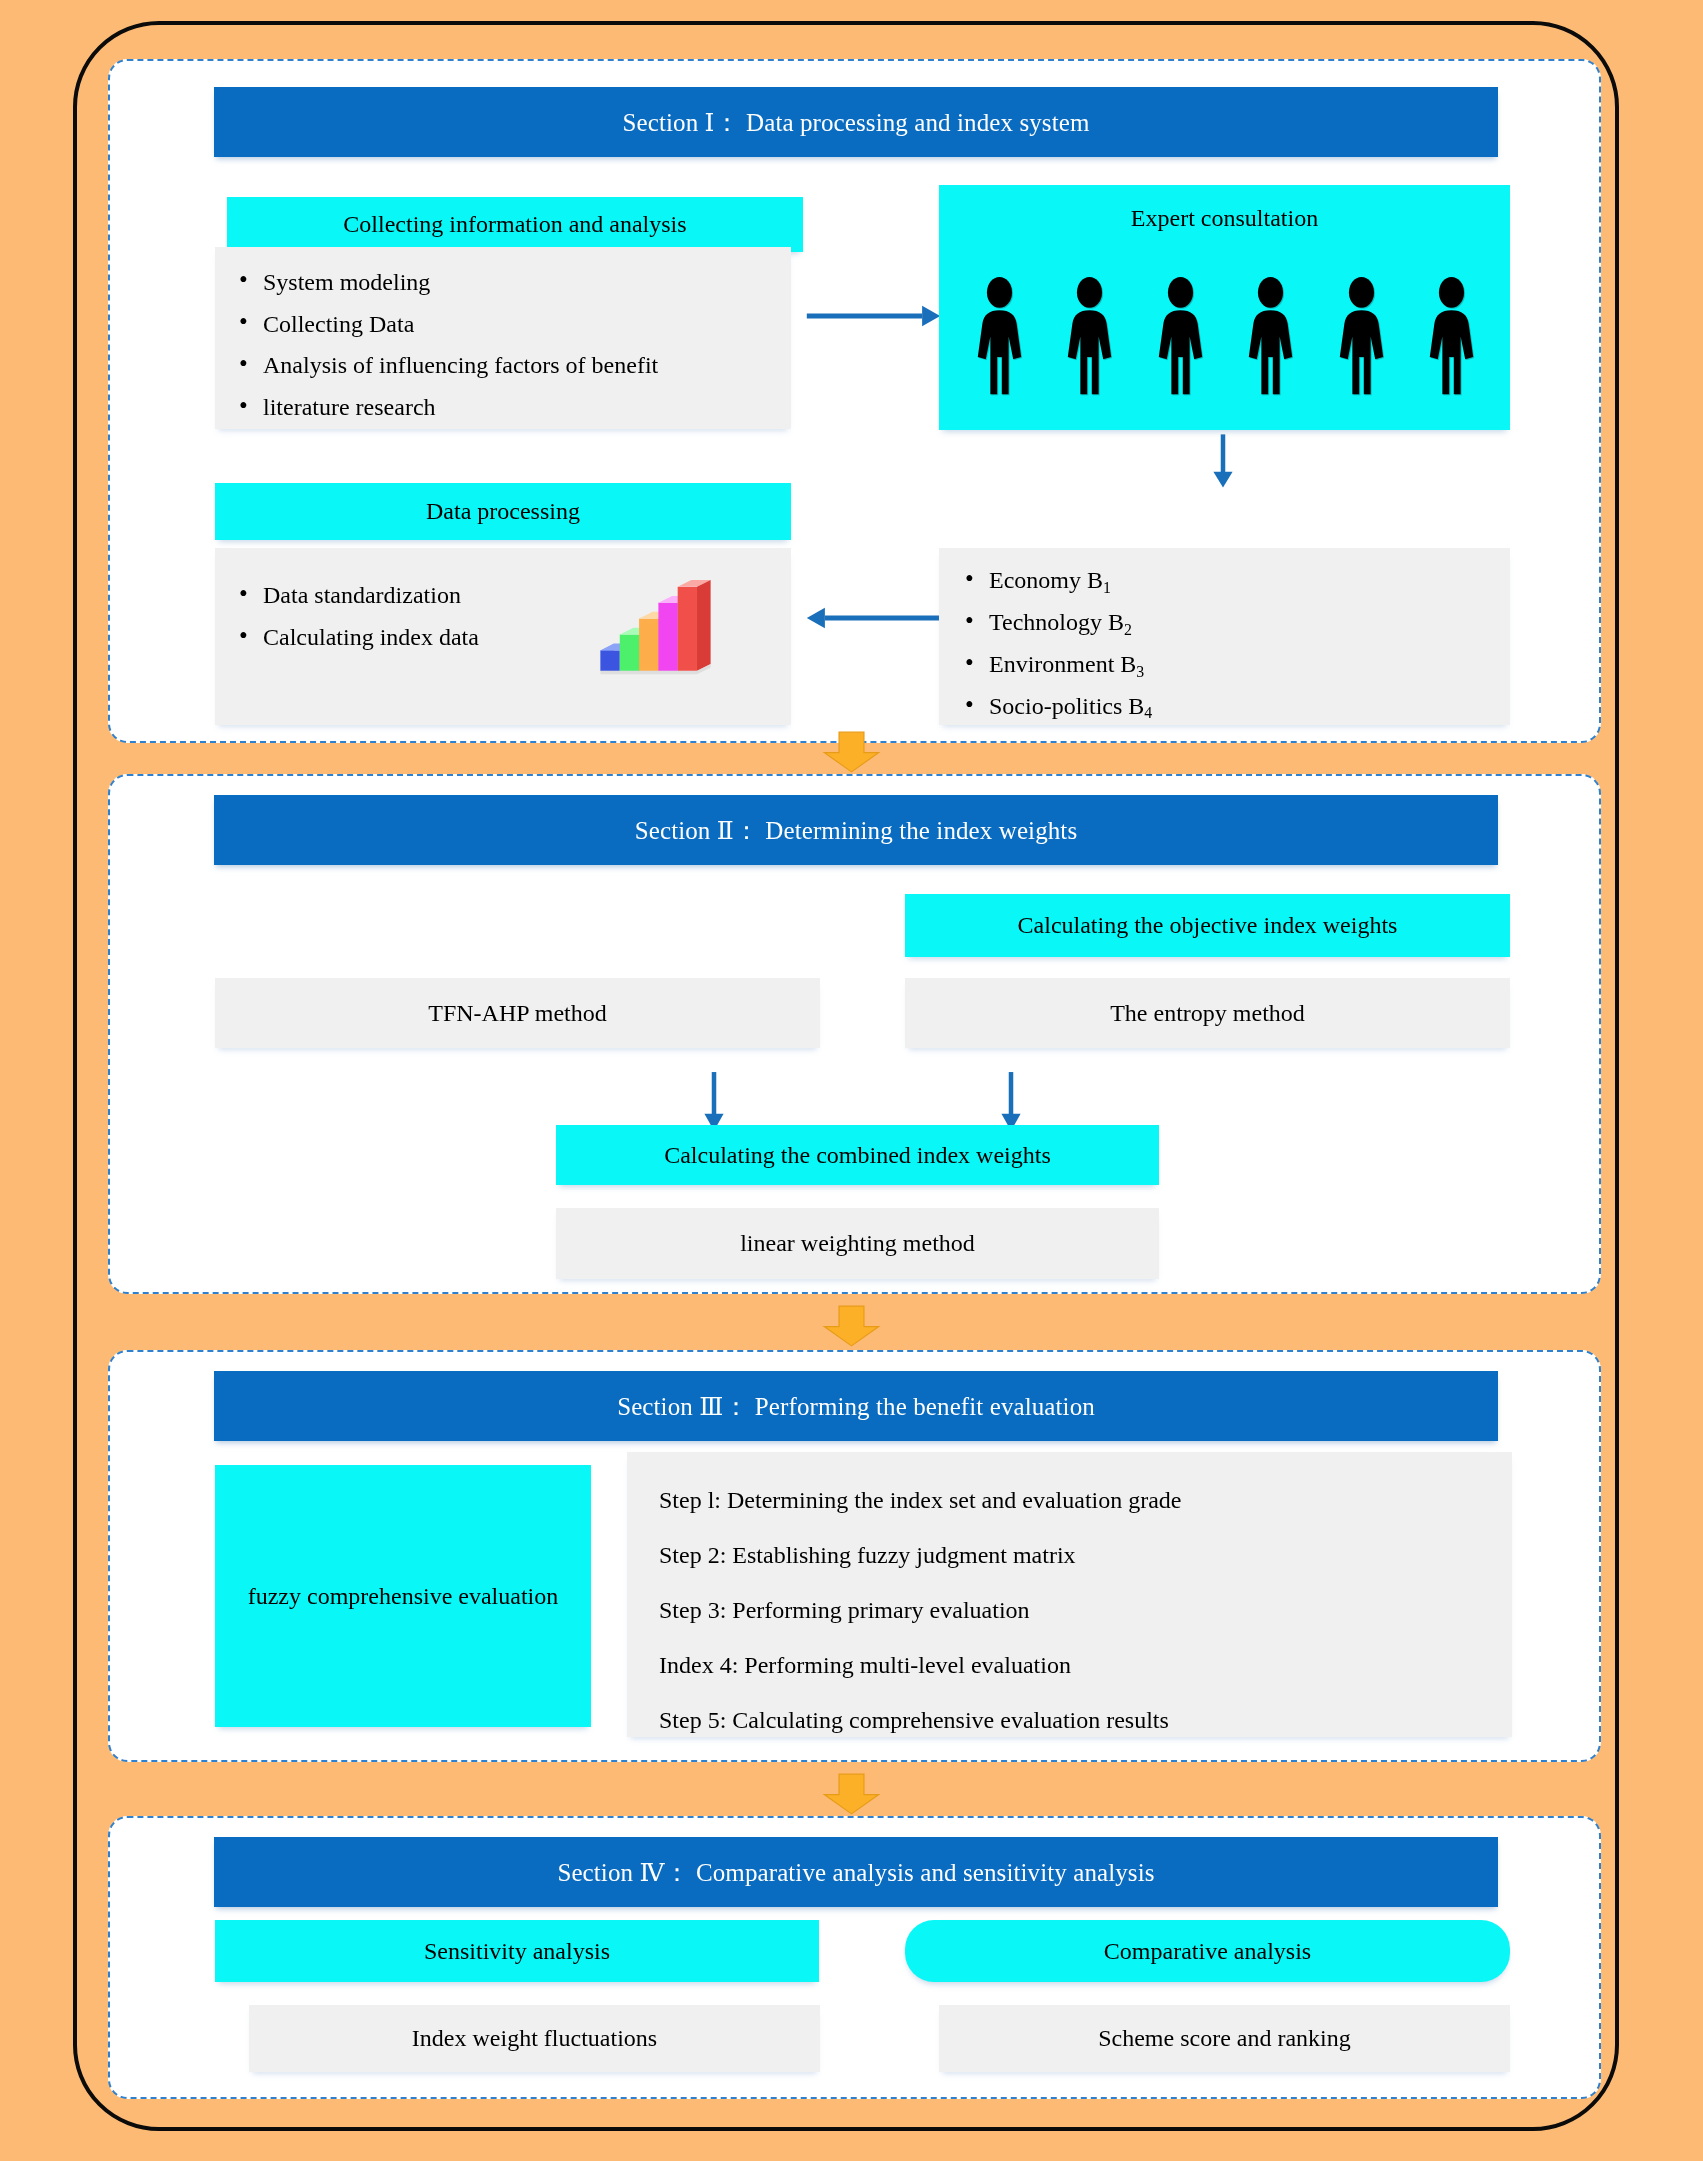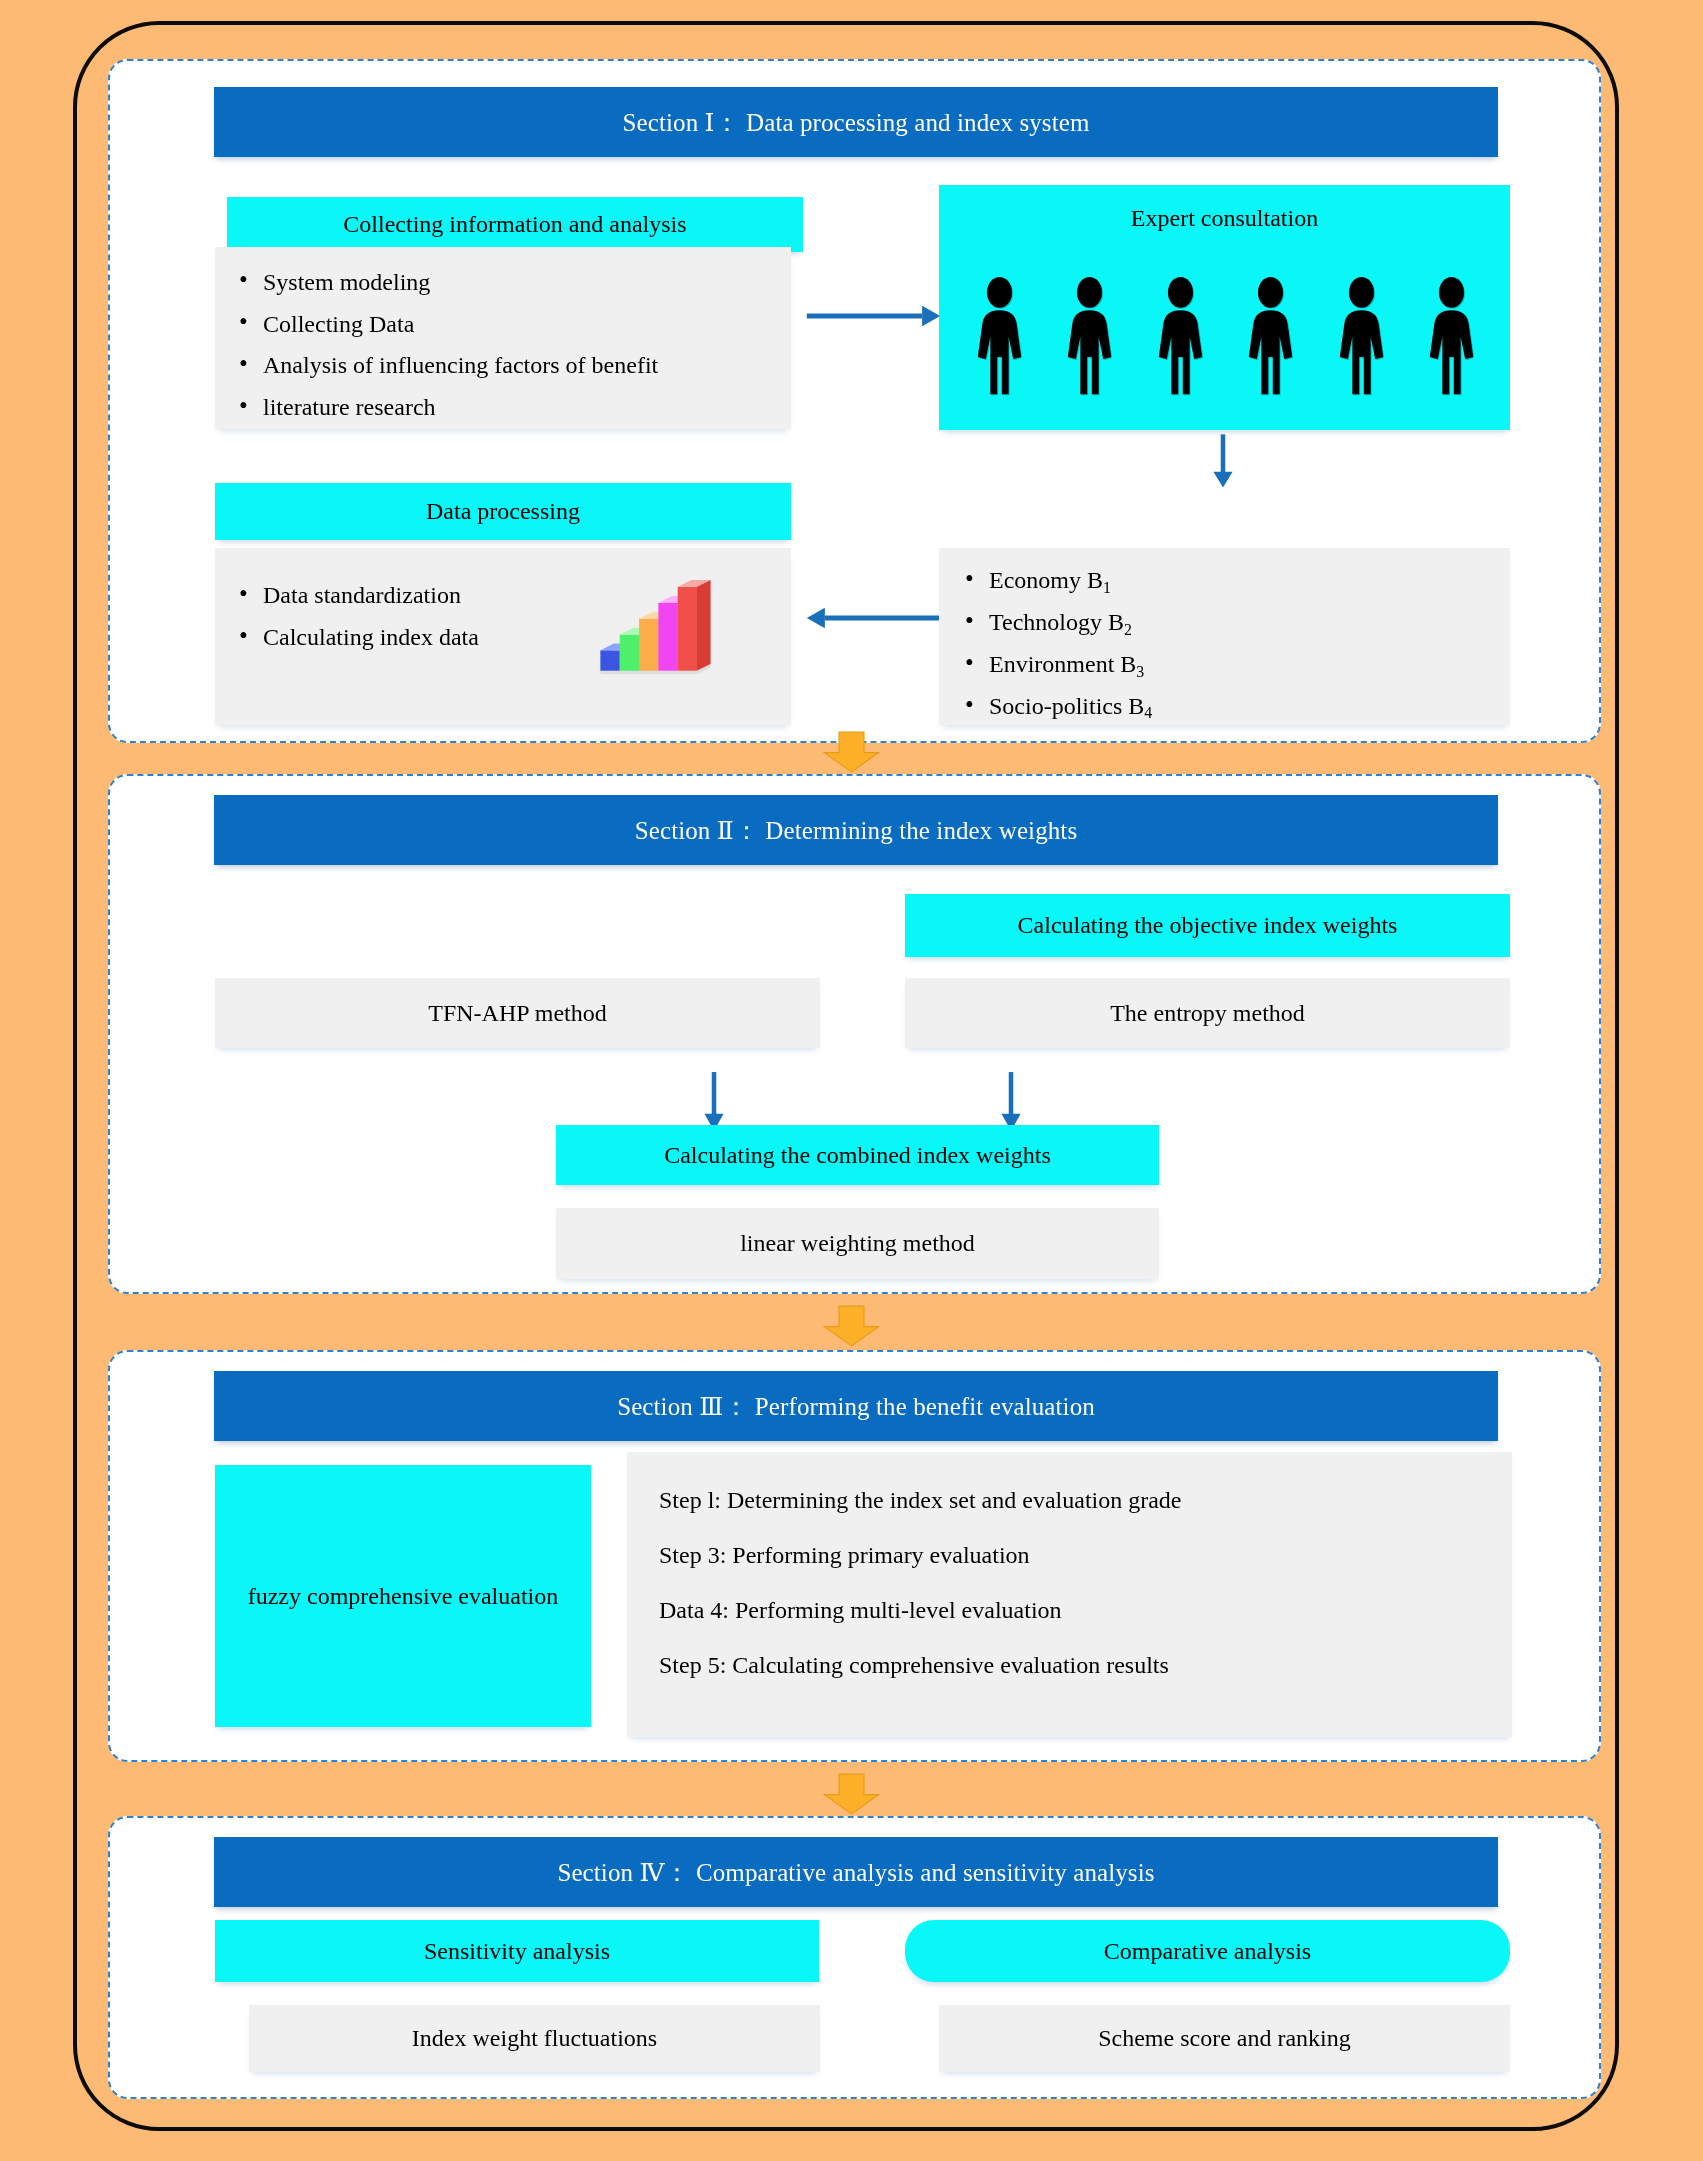--- a/index.html
+++ b/index.html
@@ -290,22 +290,23 @@
     <span>Section Ⅲ：  Performing  the benefit evaluation</span>
   </div>
 
   <div class="cyan" style="left:215px;top:1465px;width:376px;height:262px;padding:0 27px;">
     <span>fuzzy comprehensive evaluation</span>
   </div>
 
   <div class="grey left" style="left:627px;top:1452px;width:885px;height:285px;padding:35px 30px 23px 32px;align-items:flex-start;">
     <ul class="steps">
       <li>Step l:  Determining the index set and evaluation grade</li>
+      <li>Step 2:  Establishing fuzzy judgment matrix</li>
       <li>Step 3:  Performing primary evaluation</li>
-      <li>Data 4:  Performing multi-level evaluation</li>
+      <li>Index 4:  Performing multi-level evaluation</li>
       <li>Step 5:  Calculating comprehensive evaluation results</li>
     </ul>
   </div>
 
   <div class="orange-arrow" style="left:822px;top:1773px;width:59px;height:42px;">
     <svg width="59" height="42" viewBox="0 0 104 74">
       <polygon points="30,2 74,2 74,38 100,38 52,72 4,38 30,38" fill="#fbb027" stroke="#e89b17" stroke-width="2"></polygon>
     </svg>
   </div>
 

